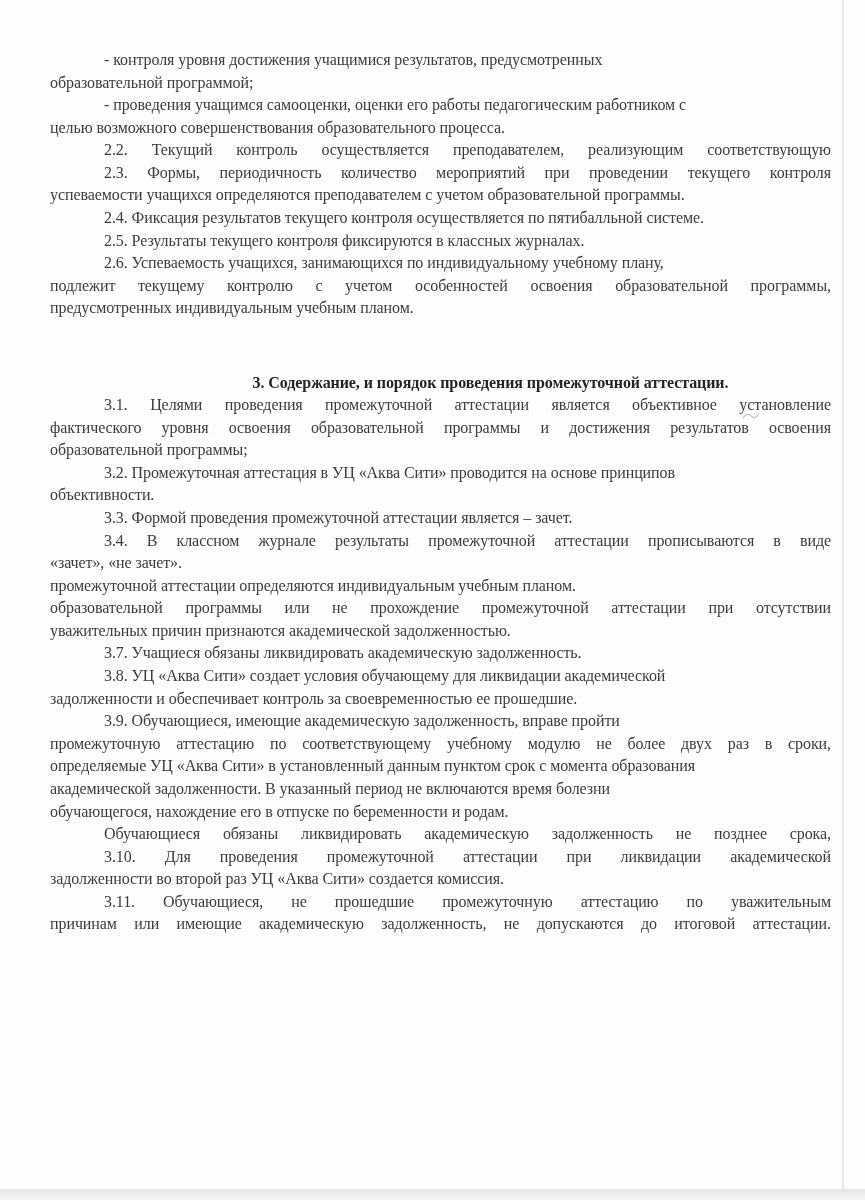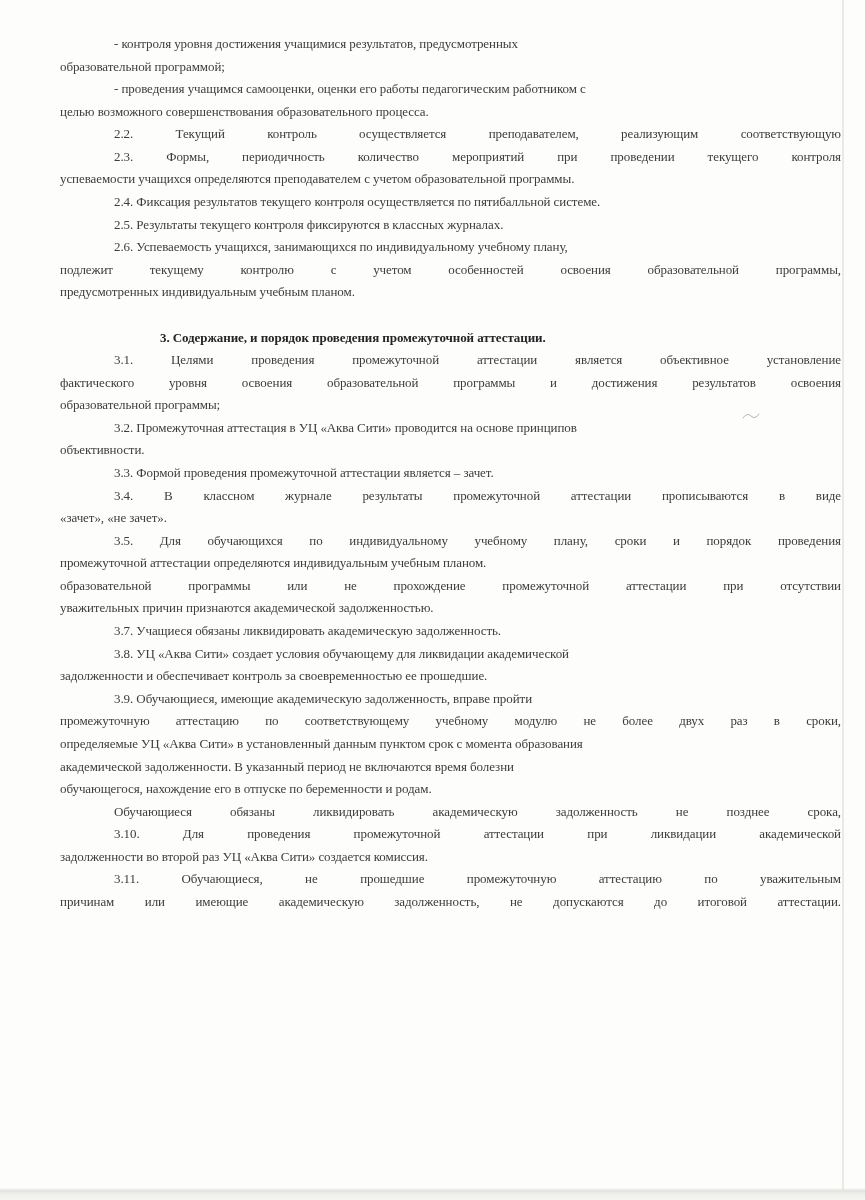--- a/index.html
+++ b/index.html
@@ -10,37 +10,39 @@
   }
   .page {
     position: relative;
     width: 865px; height: 1200px;
     background: #fdfdfc;
     overflow: hidden;
     color: #3a3a3a;
   }
   .doc {
     position: absolute;
-    left: 60px; top: 0;
+    left: 50px; top: 0;
     width: 781px;
-    padding-top: 33px;
-    font-size: 13px;
+    padding-top: 49px;
+    font-size: 16px;
     line-height: 22.58px;
     letter-spacing: -0.08px;
     color: #3c3c3c;
   }
   .para { margin: 0; }
   .line { white-space: normal; text-align: left; }
   .line.first { padding-left: 54px; }
   .line.fill { text-align: justify; text-align-last: justify; -moz-text-align-last: justify; }
   .blank-row { height: 22.58px; }
   .heading-row {
     font-weight: bold;
     color: #242424;
+    text-align: center;
     margin-left: 100px; 
+    margin-top: 29px;
   }
   
   .scan-edge-line {
     position: absolute;
     top: 0; left: 842px;
     width: 2px; height: 1190px;
     background: #e9e9e6;
   }
   .scan-bottom-band {
     position: absolute;
@@ -103,21 +105,20 @@
         <div class="line">объективности.</div>
       </div>
       <div class="para">
         <div class="line first">3.3. Формой проведения промежуточной аттестации является – зачет.</div>
       </div>
       <div class="para">
         <div class="line first fill">3.4. В классном журнале результаты промежуточной аттестации прописываются в виде</div>
         <div class="line">«зачет», «не зачет».</div>
       </div>
       <div class="para">
-        <div class="line first fill">3.5. Для обучающихся по индивидуальному учебному плану, сроки и порядок проведения</div>
         <div class="line">промежуточной аттестации определяются индивидуальным учебным планом.</div>
       </div>
       <div class="para">
         <div class="line fill">образовательной программы или не прохождение промежуточной аттестации при отсутствии</div>
         <div class="line">уважительных причин признаются академической задолженностью.</div>
       </div>
       <div class="para">
         <div class="line first">3.7. Учащиеся обязаны ликвидировать академическую задолженность.</div>
       </div>
       <div class="para">

